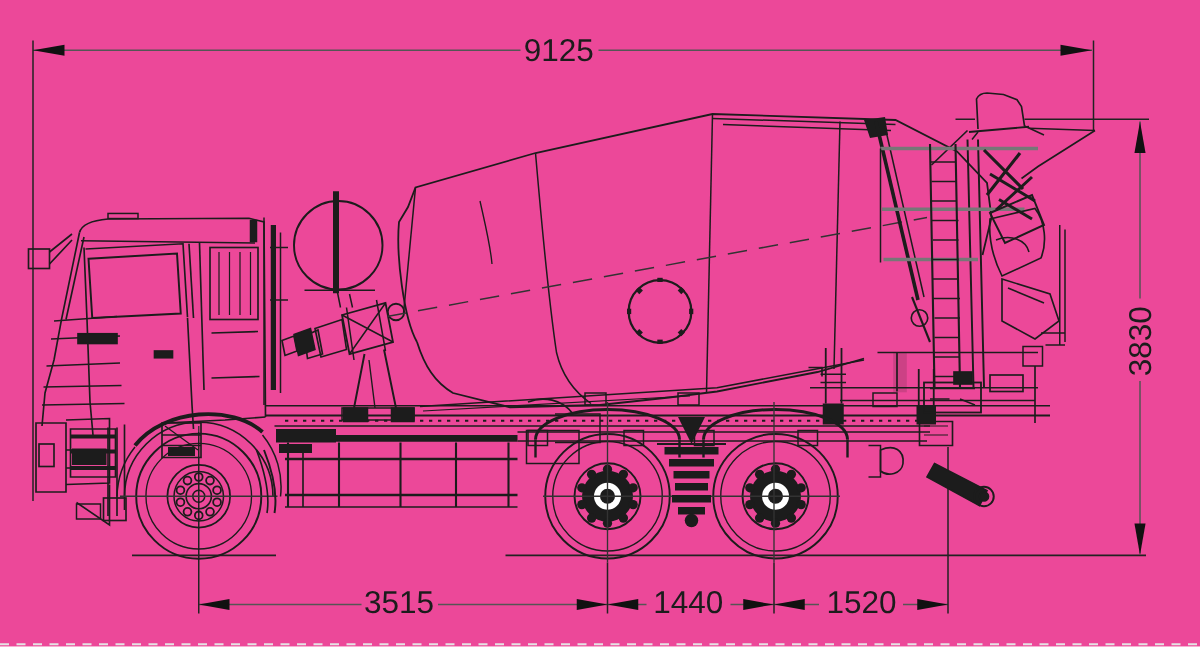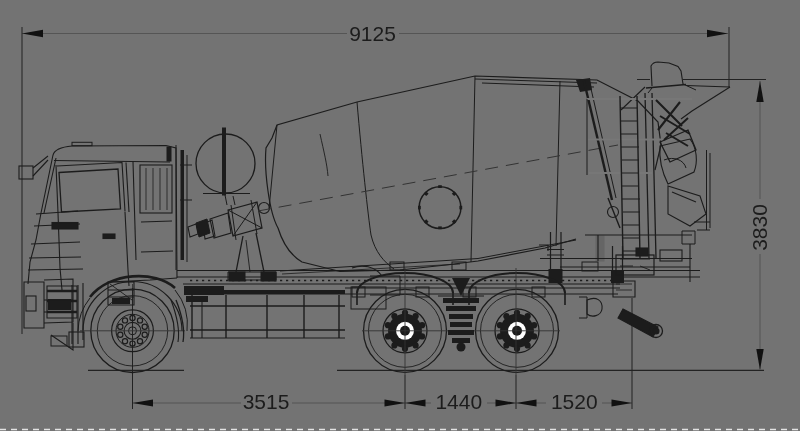--- a/index.html
+++ b/index.html
@@ -1,16 +1,16 @@
 <!DOCTYPE html>
 <html><head>
 <meta charset="utf-8">
 <style>
   html,body{margin:0;padding:0;background:#ffffff;}
-  .wrap{width:800px;height:431px;position:relative;overflow:hidden;background:#737373;}
+  .wrap{width:800px;height:431px;position:relative;overflow:hidden;background:#ec4899;}
   svg{display:block;}
   text{font-family:"Liberation Sans", sans-serif; fill:#1c1c1c;}
 </style>
 </head>
 <body>
 <div class="wrap">
 <svg width="800" height="431" viewBox="0 0 800 431">
 
   <g stroke="#555" stroke-width="1" fill="none">
 

